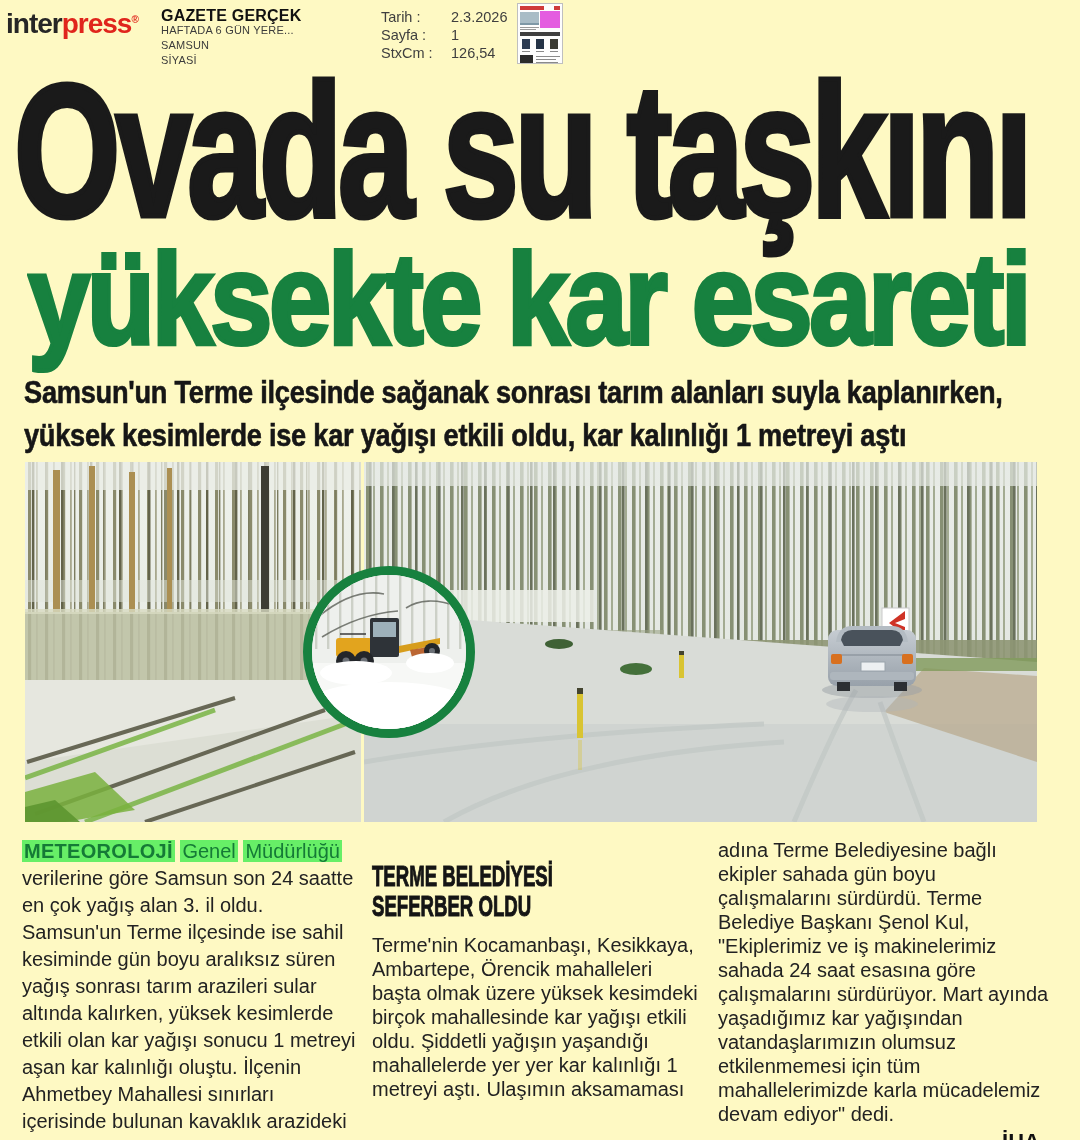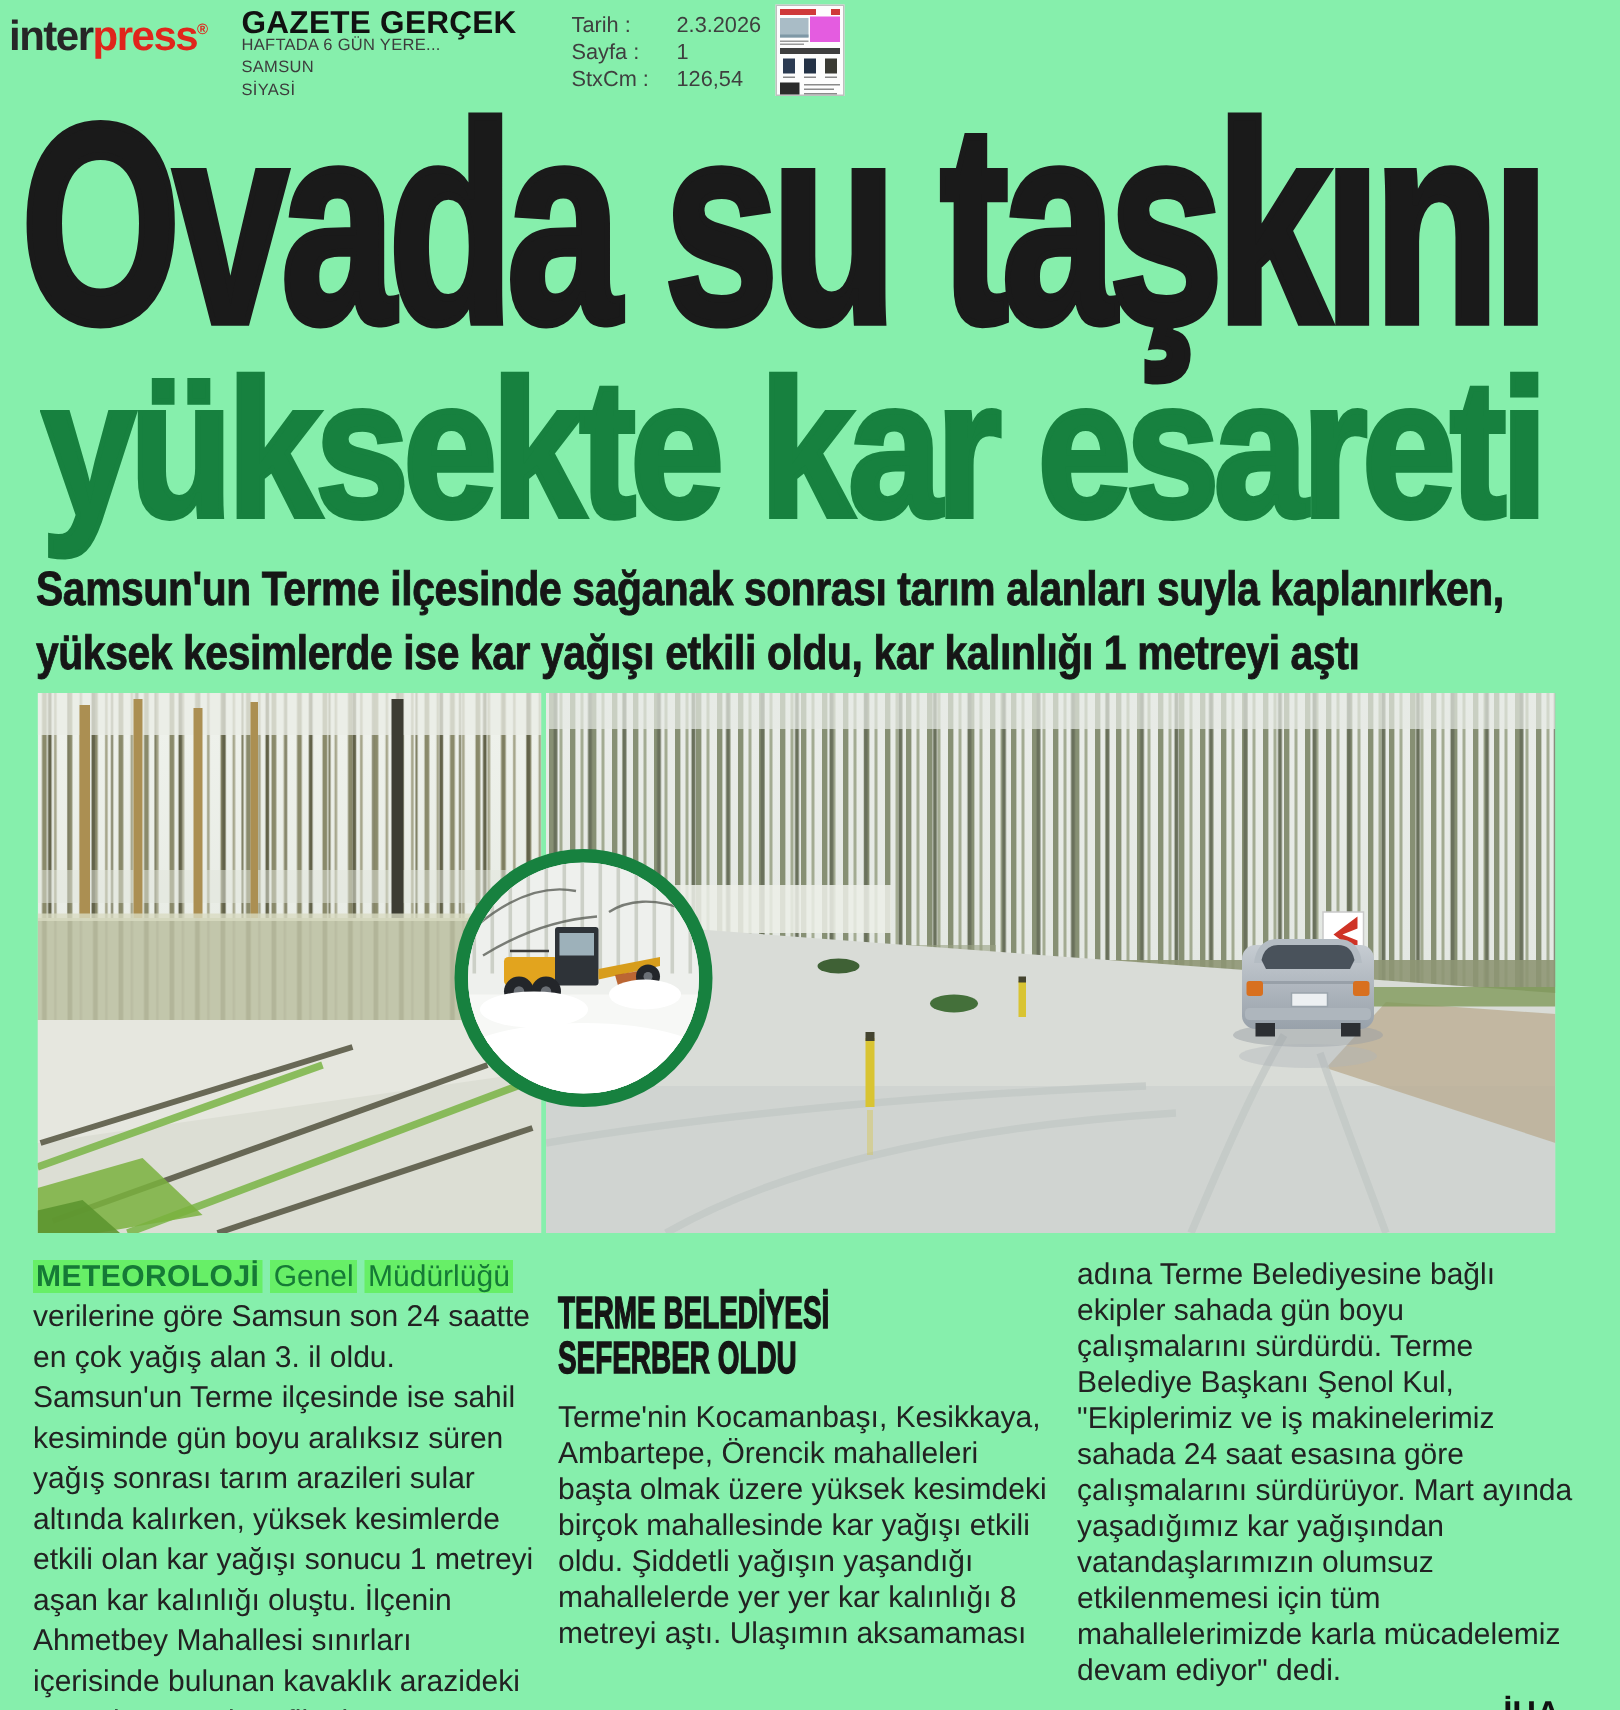--- a/index.html
+++ b/index.html
@@ -1,30 +1,30 @@
 <!DOCTYPE html>
 <html><head>
 <meta charset="utf-8">
 <style>
   * { margin:0; padding:0; box-sizing:border-box; }
   html,body { background:#ffffff; }
   .page {
-    position:relative; width:1080px; height:1140px; background:#86efac;
+    position:relative; width:1080px; height:1140px; background:#fef9c3;
     font-family:"Liberation Sans", sans-serif; overflow:hidden; color:#1f1f1f;
   }
   .abs { position:absolute; }
 
   
   .logo { left:6px; top:8px; font-size:28px; font-weight:bold; letter-spacing:-1px; }
   .logo .lg-black { color:#262626; }
   .logo .lg-red   { color:#e0251c; }
   .logo .lg-reg   { color:#e0251c; font-size:10px; vertical-align:super; font-weight:bold; }
 
   .pub { left:161px; top:8px; line-height:15px; }
-  .pub-name { font-size:21px; font-weight:bold; color:#111; letter-spacing:0.2px; }
+  .pub-name { font-size:16px; font-weight:bold; color:#111; letter-spacing:0.2px; }
   .pub-line { font-size:11px; color:#3c3c3c; letter-spacing:0.2px; }
 
   .meta { left:381px; top:8px; display:grid; grid-template-columns:58px auto; column-gap:12px;
           font-size:14.5px; color:#3f3f3f; line-height:18px; }
 
   .thumb { left:517px; top:3px; width:46px; height:61px; background:#fdfdfd; border:1px solid #bfbfbf; }
   .thumb div { position:absolute; }
   .t-mast  { left:2px; top:2px; width:24px; height:4px; background:#cf3a3a; }
   .t-mastr { right:2px; top:2px; width:6px; height:4px; background:#cf3a3a; }
   .t-photo { left:2px; top:8px; width:19px; height:13px; background:#a9bcc6; border-bottom:2px solid #7e98a6; }
@@ -283,21 +283,21 @@
         <span class="hlw">Genel</span>
         <span class="hlw">Müdürlüğü</span>
         <span>verilerine göre Samsun son 24 saatte en çok yağış alan 3. il oldu. Samsun'un Terme ilçesinde ise sahil kesiminde gün boyu aralıksız süren yağış sonrası tarım arazileri sular altında kalırken, yüksek kesimlerde etkili olan kar yağışı sonucu 1 metreyi aşan kar kalınlığı oluştu. İlçenin Ahmetbey Mahallesi sınırları içerisinde bulunan kavaklık arazideki su, yola taşarak trafik akışını engelledi. Yağışın</span></p>
     </div>
 
     <div class="col col2">
       <div class="subhead2">
         <span>TERME BELEDİYESİ</span><br>
         <span>SEFERBER OLDU</span>
       </div>
-      <p>Terme'nin Kocamanbaşı, Kesikkaya, Ambartepe, Örencik mahalleleri başta olmak üzere yüksek kesimdeki birçok mahallesinde kar yağışı etkili oldu. Şiddetli yağışın yaşandığı mahallelerde yer yer kar kalınlığı 8 metreyi aştı. Ulaşımın aksamaması</p>
+      <p>Terme'nin Kocamanbaşı, Kesikkaya, Ambartepe, Örencik mahalleleri başta olmak üzere yüksek kesimdeki birçok mahallesinde kar yağışı etkili oldu. Şiddetli yağışın yaşandığı mahallelerde yer yer kar kalınlığı 1 metreyi aştı. Ulaşımın aksamaması</p>
     </div>
 
     <div class="col col3">
       <p>adına Terme Belediyesine bağlı ekipler sahada gün boyu çalışmalarını sürdürdü. Terme Belediye Başkanı Şenol Kul, "Ekiplerimiz ve iş makinelerimiz sahada 24 saat esasına göre çalışmalarını sürdürüyor. Mart ayında yaşadığımız kar yağışından vatandaşlarımızın olumsuz etkilenmemesi için tüm mahallelerimizde karla mücadelemiz devam ediyor" dedi.</p>
       <div class="byline">İHA</div>
     </div>
 
   </div>
 </div>
 

